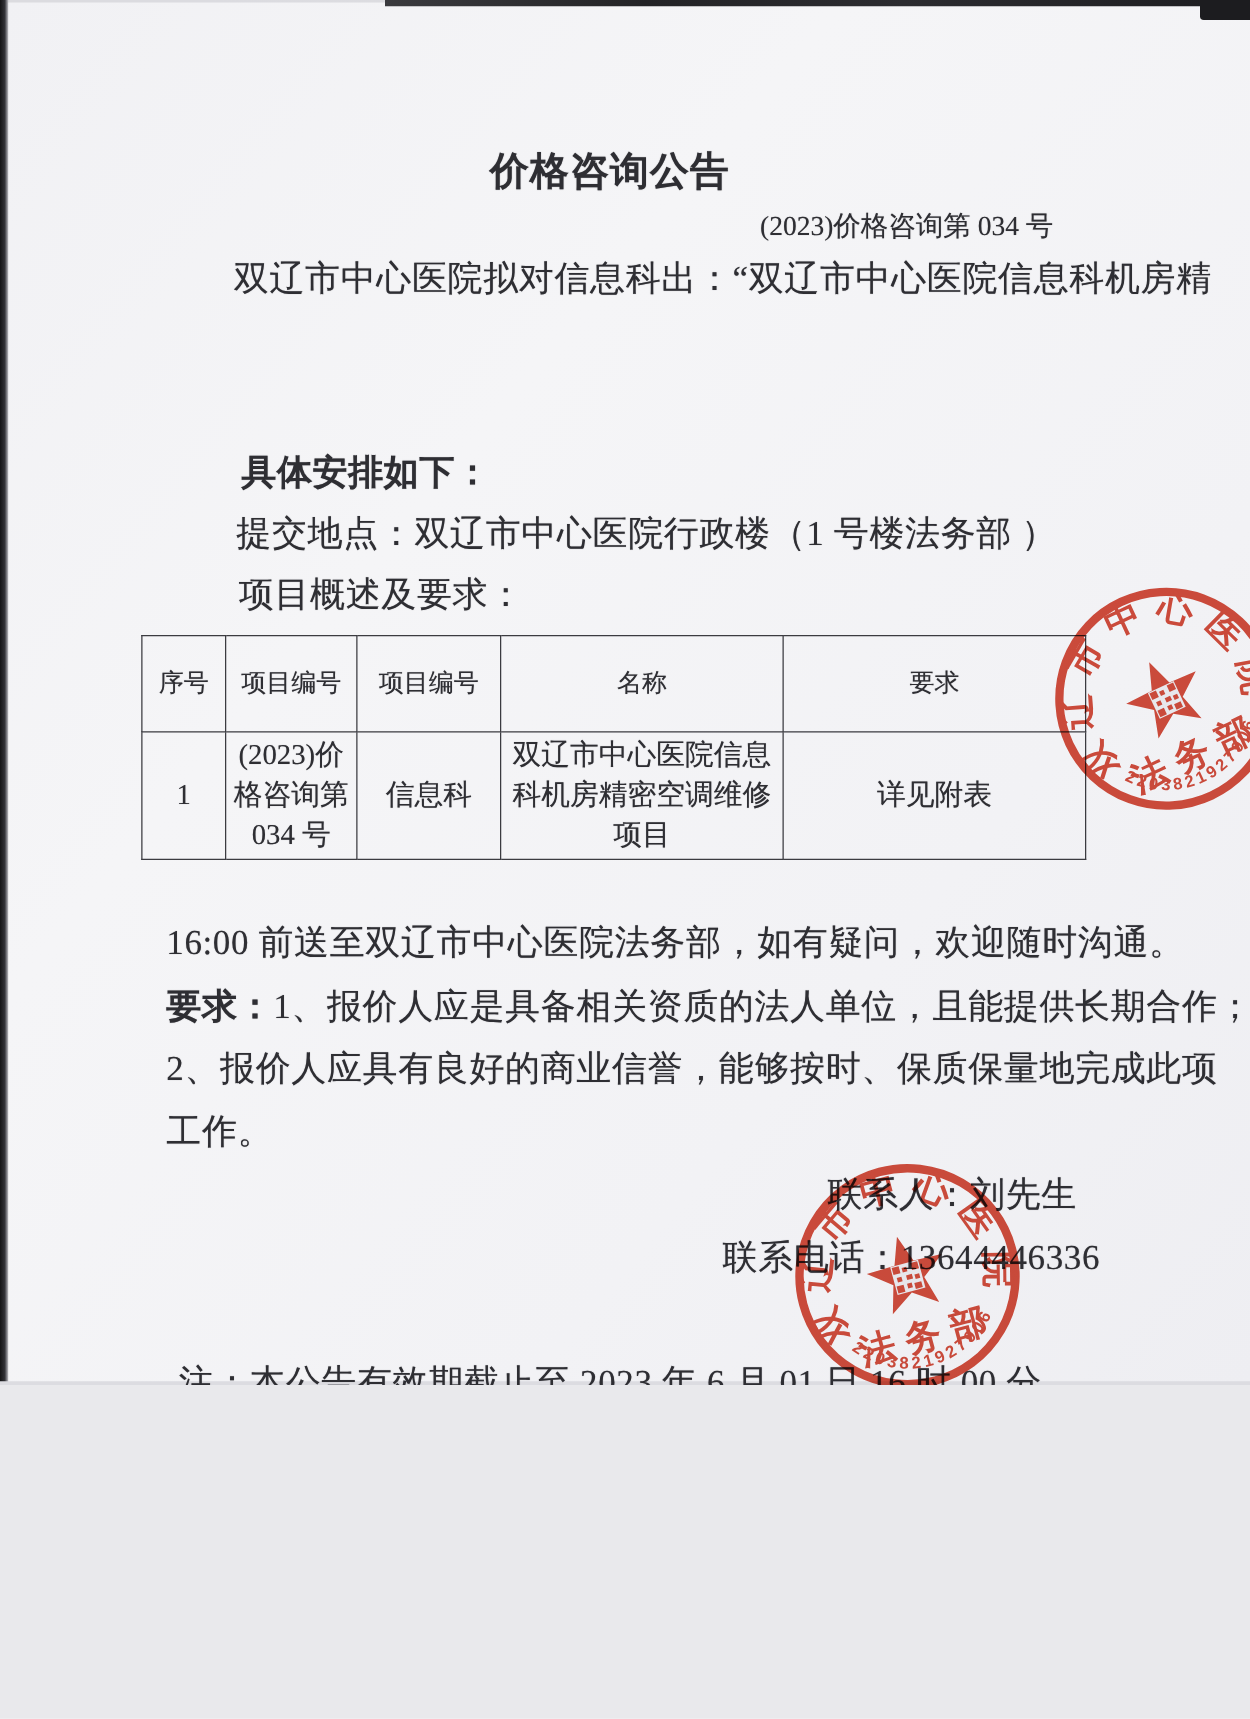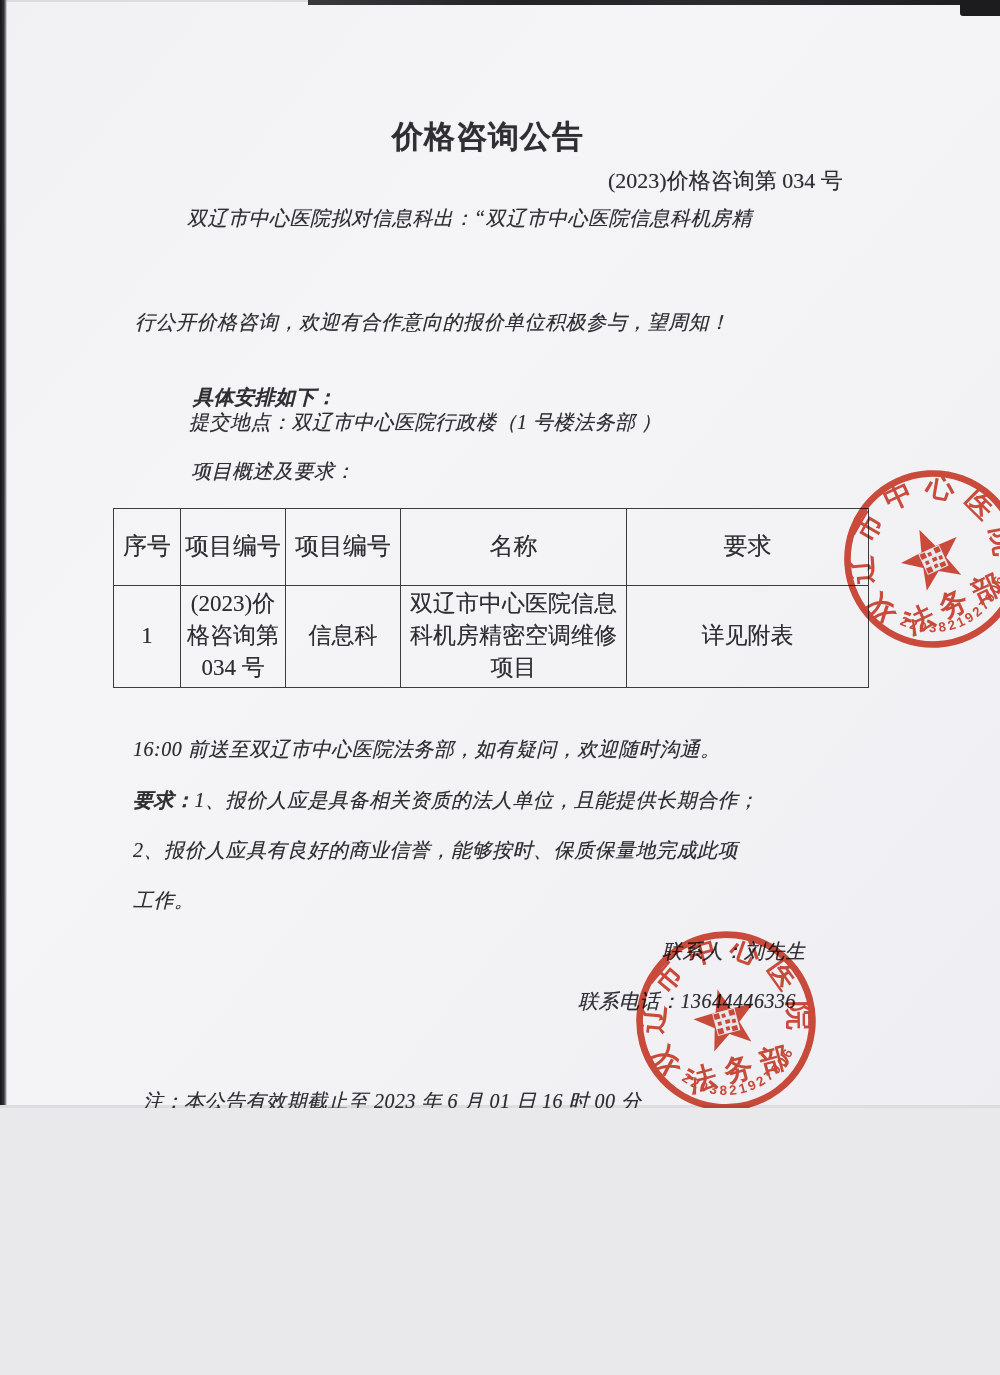--- a/index.html
+++ b/index.html
@@ -14,35 +14,35 @@
   
   .edge-left{position:absolute;left:0;top:0;width:7px;height:100%;
     background:linear-gradient(90deg,#141416 0%,#333338 55%,#9a9aa0 85%,rgba(240,240,244,0) 100%);}
   .edge-top-line{position:absolute;left:0;top:0;width:100%;height:2px;background:#c9c9ce;opacity:.55;}
   .edge-top{position:absolute;left:308px;top:0;width:692px;height:5px;
     background:linear-gradient(90deg,#3a3a3e,#232326 30%,#2c2c30 60%,#1d1d20);}
   .edge-top-right{position:absolute;left:960px;top:0;width:40px;height:16px;background:#1c1c1f;
     border-bottom-left-radius:3px;}
   .edge-bottom{position:absolute;left:0;bottom:0;width:100%;height:3px;background:#dcdce1;}
 
-  .line{position:absolute;white-space:nowrap;font-size:20px;line-height:1.28;
-    letter-spacing:.5px;text-shadow:0 0 .7px rgba(46,46,51,.55);font-style:italic;}
-  .bold{font-weight:700;margin-top:24px;}
+  .line{position:absolute;white-space:nowrap;font-size:28px;line-height:1.28;
+    letter-spacing:.5px;text-shadow:0 0 .7px rgba(46,46,51,.55);}
+  .bold{font-weight:700;}
 
   .doc-title{position:absolute;left:-12px;top:116px;width:1000px;text-align:center;
     font-size:31px;font-weight:600;letter-spacing:1px;text-shadow:0 0 .8px rgba(46,46,51,.6);}
   .doc-number{position:absolute;left:608px;top:166px;font-size:22px;white-space:nowrap;
     text-shadow:0 0 .7px rgba(46,46,51,.5);}
 
   table.project{position:absolute;left:113px;top:508px;width:755px;border-collapse:collapse;
     table-layout:fixed;}
   table.project th, table.project td{
     border:1.7px solid #3b3b40;text-align:center;vertical-align:middle;
     font-weight:normal;font-size:23px;line-height:1.4;text-shadow:0 0 .6px rgba(46,46,51,.5);}
-  table.project tr.head th{height:77px;font-size:24px;}
+  table.project tr.head th{height:77px;font-size:20px;}
   table.project tr.body td{height:92px;}
   td.cell-projno{font-size:22px;padding:2px 6px;line-height:1.35;}
   td.cell-name{font-size:22px;padding:2px 3px;line-height:1.4;}
 
   .stamp{position:absolute;mix-blend-mode:multiply;opacity:.93;}
   .stamp text{font-family:"Liberation Serif","DejaVu Serif",serif;}
   .stamp .org{font-size:30px;font-weight:700;letter-spacing:10px;}
   .stamp .dept{font-size:30px;font-weight:700;letter-spacing:9px;}
   .stamp .serial{font-size:14px;font-weight:700;letter-spacing:3px;
     font-family:"Liberation Sans","DejaVu Sans",sans-serif;}
@@ -57,21 +57,20 @@
   <div class="edge-top-line"></div>
   <div class="edge-top"></div>
   <div class="edge-top-right"></div>
   <div class="edge-left"></div>
   <div class="edge-bottom"></div>
 
   <div class="doc-title">价格咨询公告</div>
   <div class="doc-number">(2023)价格咨询第 034 号</div>
 
   <div class="line" style="left:187px;top:206px;">双辽市中心医院拟对信息科出：“双辽市中心医院信息科机房精</div>
-  <div class="line" style="left:135px;top:310px;">行公开价格咨询，欢迎有合作意向的报价单位积极参与，望周知！</div>
 
   <div class="line bold" style="left:193px;top:361px;">具体安排如下：</div>
   <div class="line" style="left:189px;top:410px;">提交地点：双辽市中心医院行政楼（1 号楼法务部 ）</div>
   <div class="line" style="left:191px;top:459px;">项目概述及要求：</div>
 
   <table class="project">
     <colgroup>
       <col style="width:67px">
         <col style="width:105px">
         <col style="width:115px">

